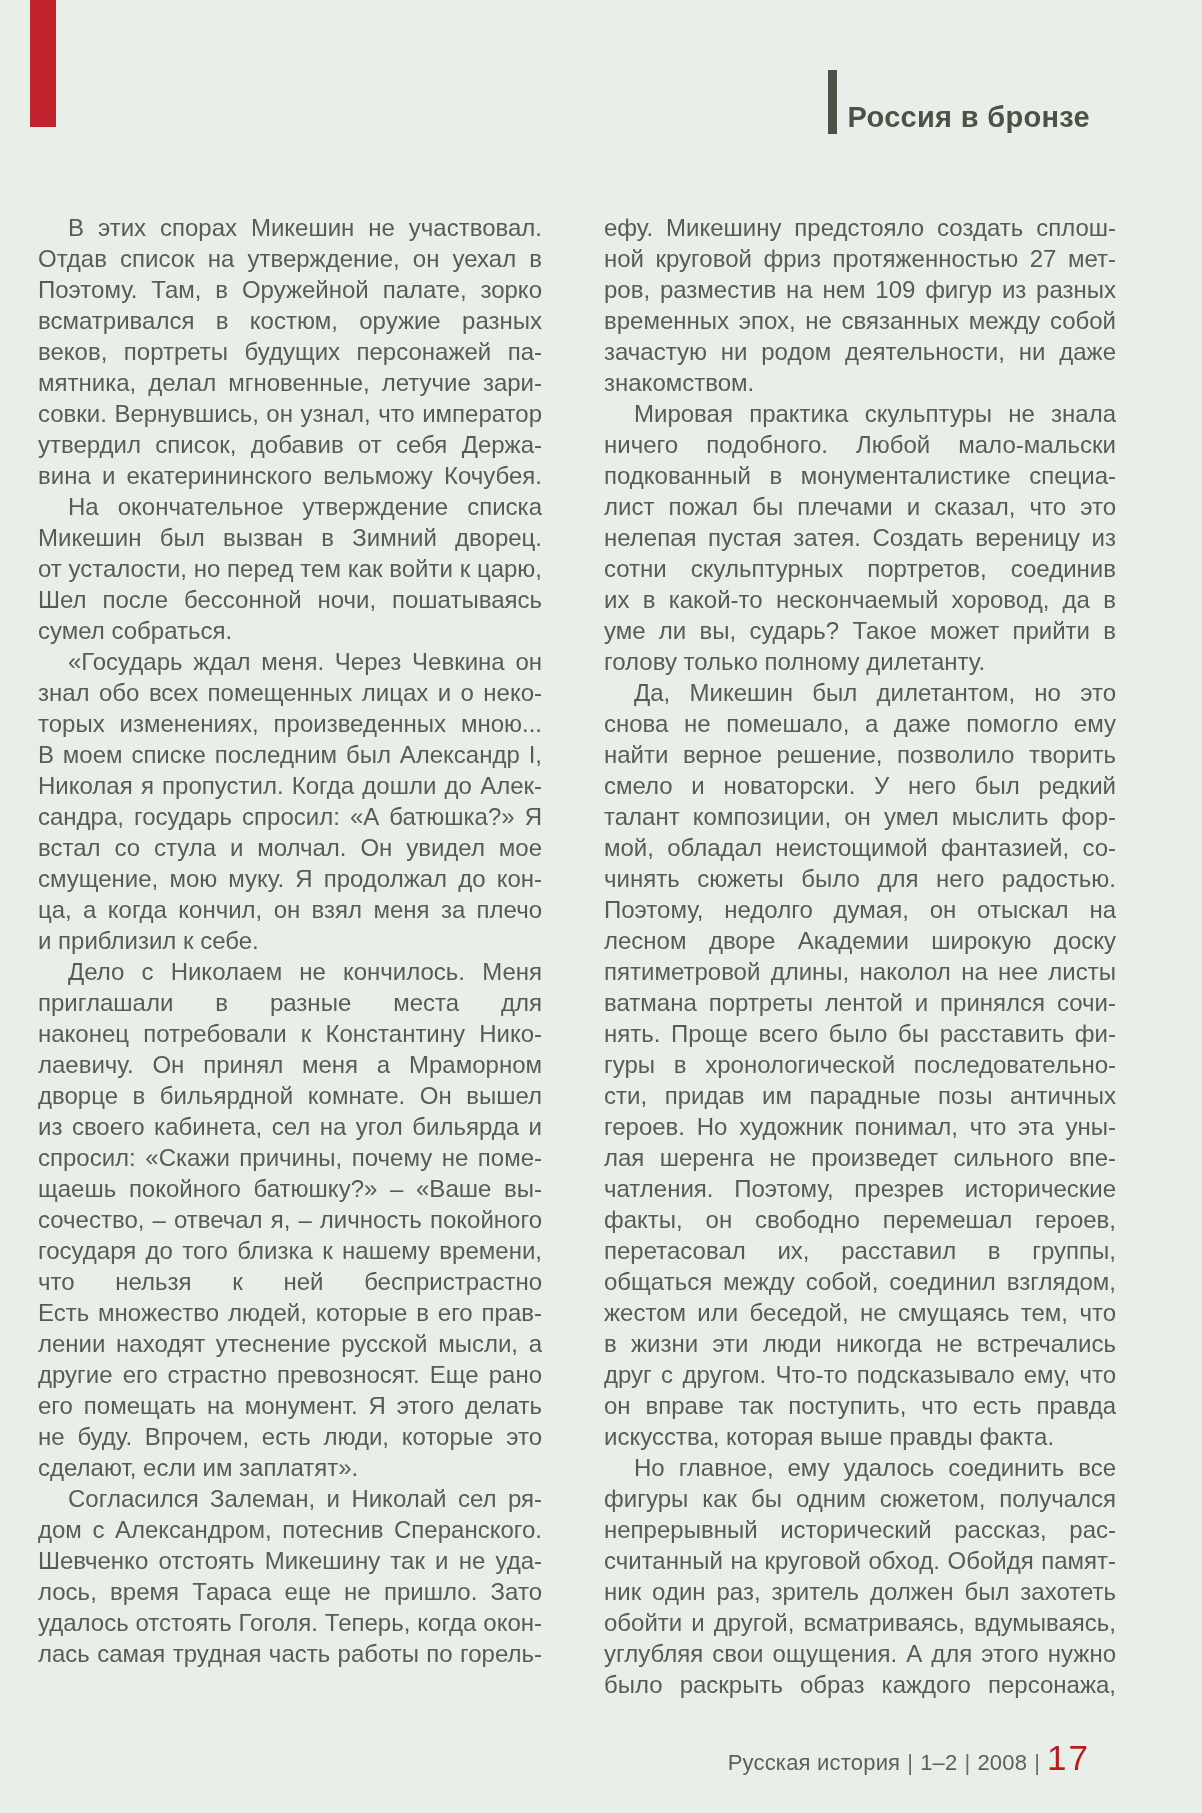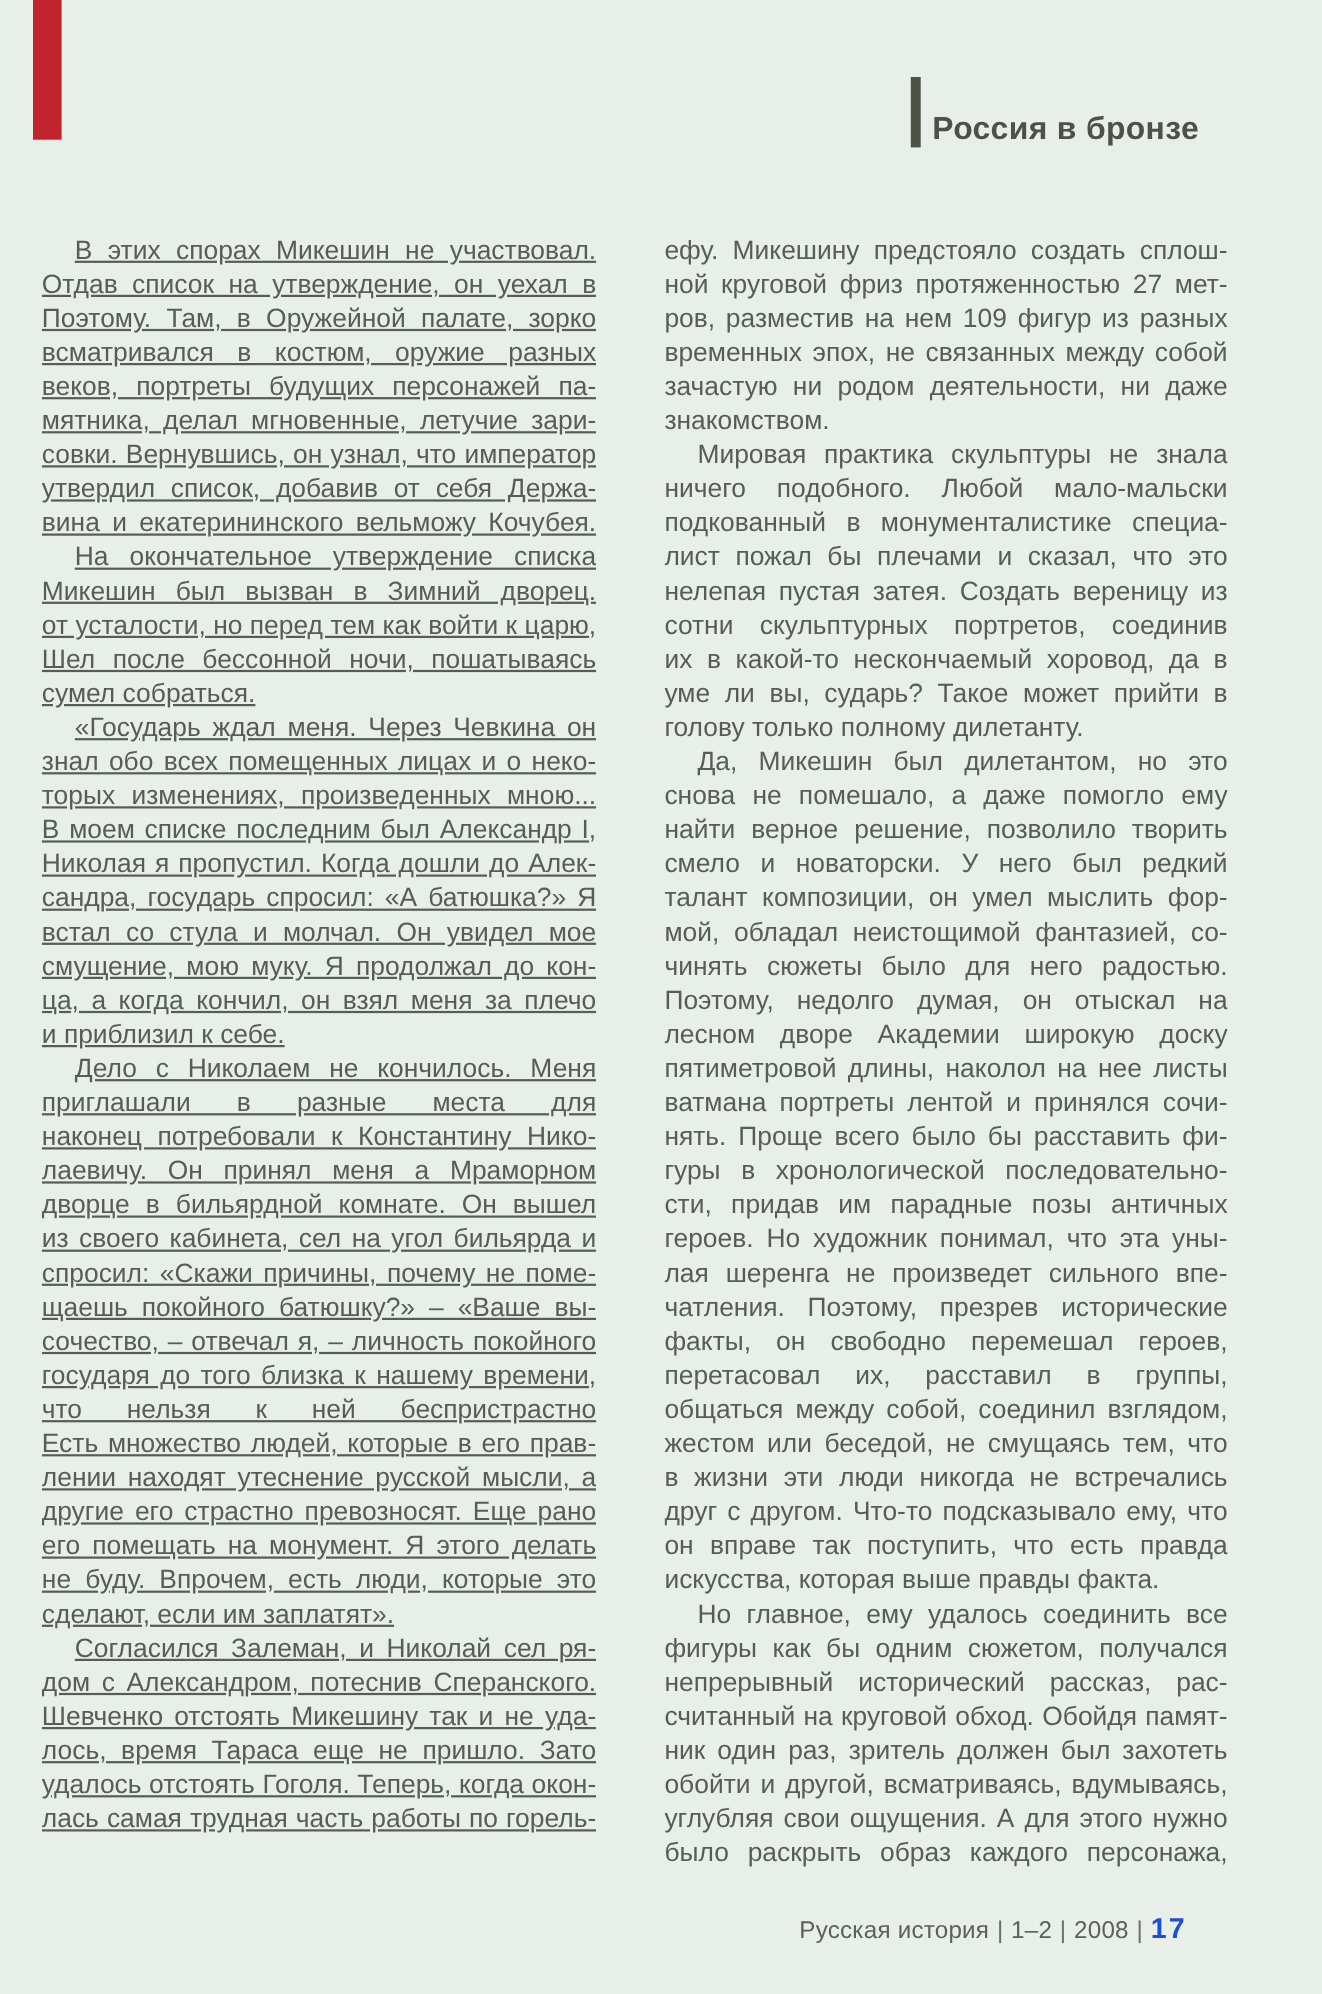--- a/index.html
+++ b/index.html
@@ -22,37 +22,37 @@
   }
   .header-rule{
     width:9px;height:64px;background:#4d5246;
   }
   .section-title{
     font-size:29px;font-weight:bold;color:#4d5246;
     line-height:1;padding-bottom:2px;letter-spacing:.3px;
   }
   
   .column{position:absolute;top:212px;}
-  .column.left{left:38px;width:504px;text-decoration:underline;}
+  .column.left{left:38px;width:504px;}
   .column.right{left:604px;width:512px;}
   .line{
     height:31px;line-height:31px;font-size:24px;
     text-align:justify;text-align-last:justify;
     overflow:hidden;white-space:normal;
   }
   .line.end{text-align-last:left;}
   .line.indent{text-indent:30px;}
   
   .page-footer{
-    position:absolute;top:1738px;right:123px;
+    position:absolute;top:1738px;right:112px;
     display:flex;align-items:baseline;
     font-size:22px;color:#5b6158;letter-spacing:.2px;
   }
   .page-footer .sep{margin:0 7px;color:#6a6f66;font-weight:400;}
-  .page-footer .page-num{font-size:26px;font-weight:bold;color:#1d4ed8;letter-spacing:2px;}
+  .page-footer .page-num{font-size:35px;font-weight:normal;color:#b91c1c;letter-spacing:2px;}
 </style>
 </head>
 <body>
 
 <div class="corner-tab"></div>
 
 <div class="section-header">
   <div class="header-rule"></div>
   <div class="section-title">Россия в бронзе</div>
 </div>

